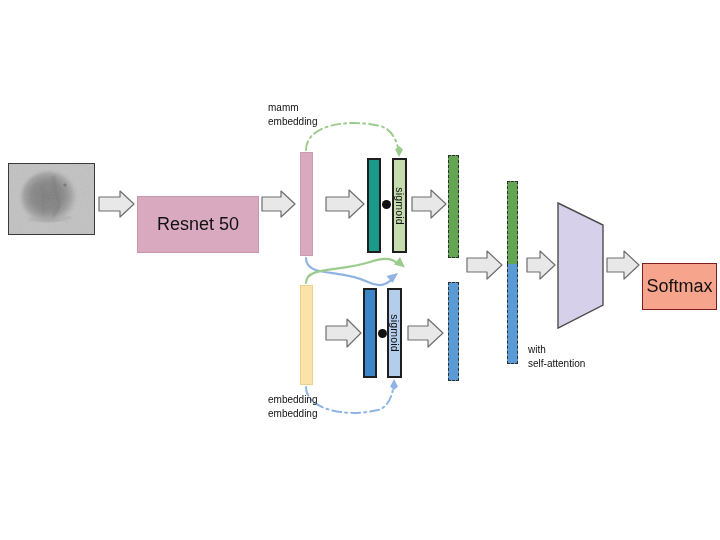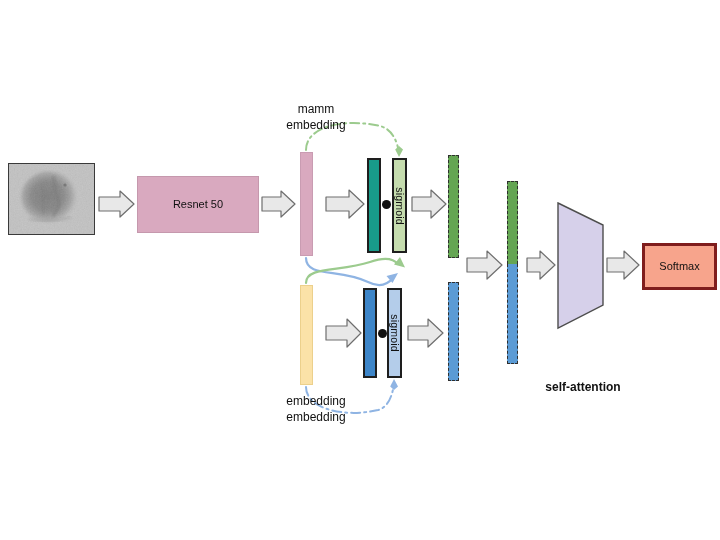--- a/index.html
+++ b/index.html
@@ -30,36 +30,37 @@
   }
   #mammo-patch svg { display: block; }
 
   
   .proc-box {
     box-sizing: border-box;
     border: 1px solid #7b6470;
     display: flex;
     align-items: center;
     justify-content: center;
-    font-size: 11px;
+    font-size: 18px;
     color: #111111;
     text-align: center;
     line-height: 1.2;
+    margin-top: 20px;
   }
   #resnet-box {
     left: 137px; top: 176px;
     width: 122px; height: 57px;
     background: #d9a9bf;
     border-color: #c598ad;
   }
   #softmax-box {
     left: 642px; top: 243px;
     width: 75px; height: 47px;
     background: #f7a48c;
-    border: 3px solid #7f1d1d;
+    border: 1px solid #7f1d1d;
   }
 
   
   .vbar {
     box-sizing: border-box;
     border: 1px solid #333;
   }
   .vbar.thickb { border: 2px solid #1e1e1e; }
   .vbar.dashed { border: 1.6px dashed #2f2f2f; }
 
@@ -139,30 +140,30 @@
   }
   #dot-mamm   { left: 382px; top: 200px; }
   #dot-clinical { left: 378px; top: 329px; }
 
   
   .block-arrow { pointer-events: none; }
 
   
   .caption {
     font-family: "Liberation Sans", sans-serif;
-    font-size: 12px;
+    font-size: 10px;
     color: #111111;
-    text-align: center;
+    text-align: left;
     line-height: 1.35;
     white-space: nowrap;
   }
   #label-mamm-embedding { left: 268px; top: 101px; width: 96px; }
   #label-clinical-embedding { left: 268px; top: 393px; width: 96px; }
   #label-fc-block { left: 528px; top: 343px; width: 110px; }
-  #label-fc-block .bold { font-weight: bold; margin-top: 36px; }
+  #label-fc-block .bold { font-weight: normal; }
 
   
   #connectors { left: 0; top: 0; width: 720px; height: 540px; }
 </style>
 </head>
 <body>
 
 <div id="canvas">
 
   <div class="abs" id="mammo-patch">
@@ -289,16 +290,17 @@
     <div>mamm</div>
     <div>embedding</div>
   </div>
 
   <div class="abs caption" id="label-clinical-embedding">
     <div>embedding</div>
     <div>embedding</div>
   </div>
 
   <div class="abs caption" id="label-fc-block">
+    <div>with</div>
     <div class="bold">self-attention</div>
   </div>
 
 </div>
 
 </body></html>

